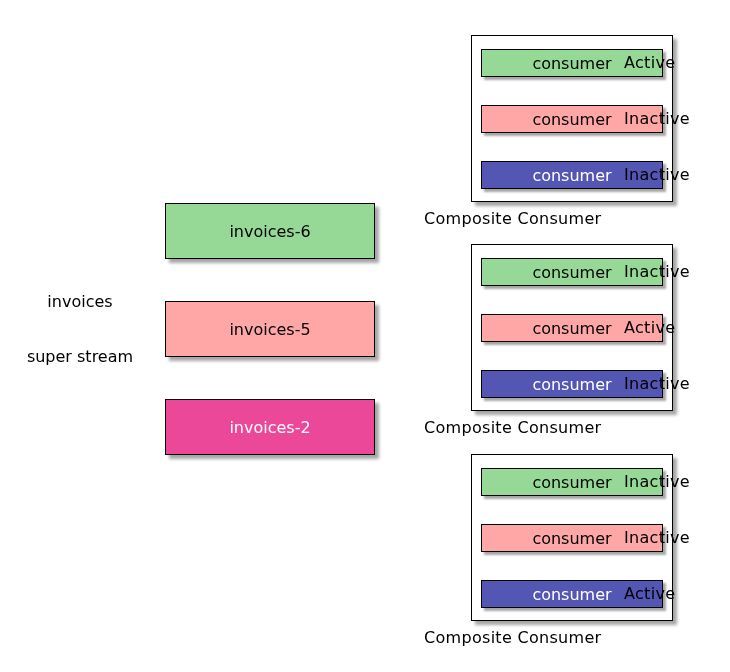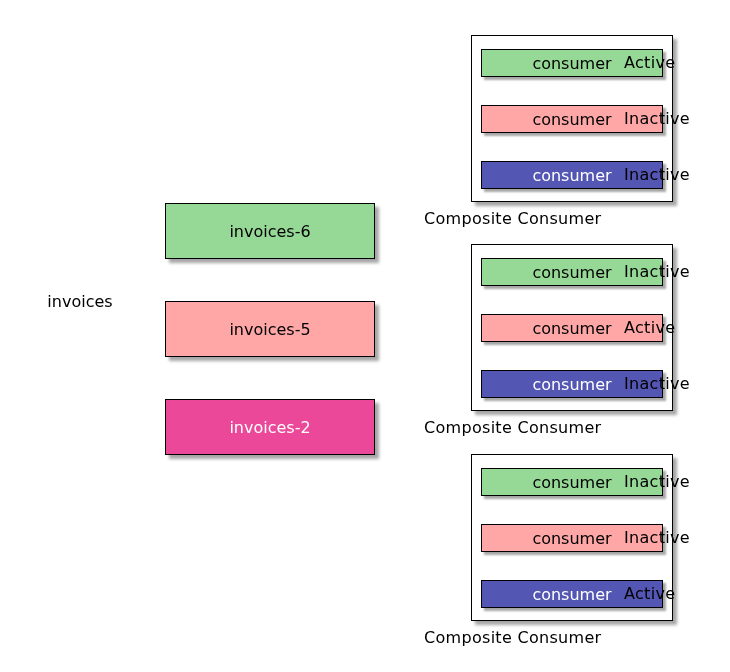--- a/index.html
+++ b/index.html
@@ -62,20 +62,21 @@
     text-align:left;white-space:nowrap;letter-spacing:0.3px;
   }
   .text-light{color:#fff;}
 </style>
 </head>
 <body>
 
 <div id="canvas">
 
   <div class="stream-label line1">invoices</div>
+  <div class="stream-label line2">super stream</div>
 
   <div class="partition p0" style="background-color: rgb(150, 217, 150);">
     <span>invoices-6</span>
   </div>
   <div class="partition p1" style="background-color: rgb(255, 166, 166);">
     <span>invoices-5</span>
   </div>
   <div class="partition p2 text-light" style="background-color: #ec4899;">
     <span>invoices-2</span>
   </div>

